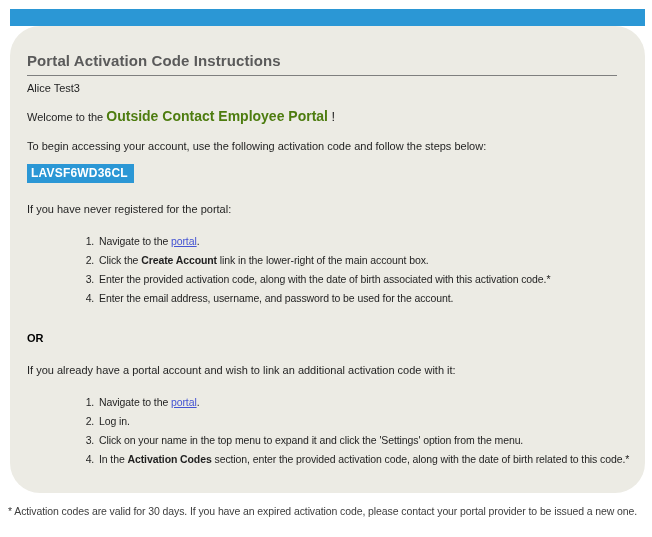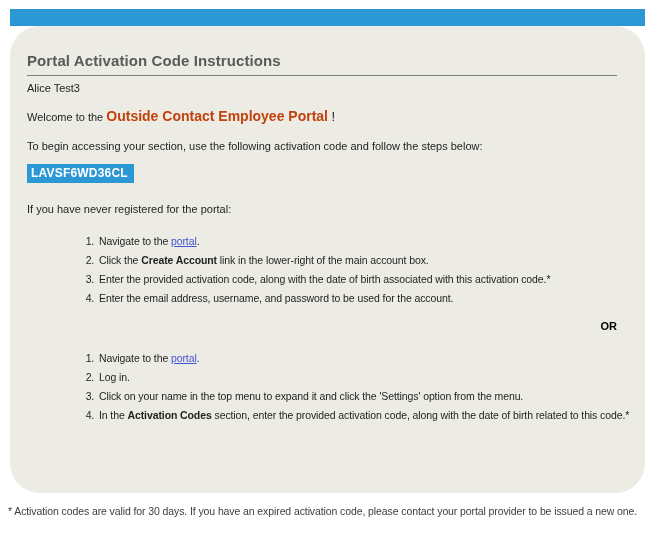--- a/index.html
+++ b/index.html
@@ -19,36 +19,36 @@
   }
   .page-title{
     font-size:15px;font-weight:bold;color:#5a5a5a;margin:0;
     letter-spacing:0.1px;
   }
   .title-rule{
     border:none;border-top:1px solid #7f7f7f;margin:6px 0 0 0;width:590px;
   }
   .greeting{margin-top:6px;font-size:11px;}
   .welcome{margin-top:14px;font-size:11px;}
-  .welcome .portal-name{font-size:14px;font-weight:bold;color:#c2410c;}
+  .welcome .portal-name{font-size:14px;font-weight:bold;color:#4d7c0f;}
   .welcome .excl{font-size:13px;}
   .intro{margin-top:16px;font-size:11px;}
   .activation-code{
     display:inline-block;margin-top:12px;background:var(--accent,#2B97D5);
     color:#ffffff;font-weight:bold;font-size:12px;padding:2px 6px 3px 4px;
     letter-spacing:0.2px;
   }
   .lead{margin-top:20px;font-size:11px;}
   ol.steps{
     margin:20px 0 0 0;padding-left:38px;font-size:10.5px;
     letter-spacing:-0.1px;
   }
   ol.steps li{margin-bottom:7px;white-space:nowrap;padding-left:2px;margin-left:32px;}
   .or-label{
-    margin-top:16px;text-align:right;font-weight:bold;font-size:11px;
+    margin-top:28px;text-align:left;font-weight:bold;font-size:11px;
     color:#000;width:590px;
   }
   .link{color:var(--link,#4453D3);text-decoration:underline;cursor:pointer;}
   .b{font-weight:bold;}
   .footnote{
     position:absolute;left:8px;top:505px;font-size:10.5px;color:#3d3d3d;
     white-space:nowrap;letter-spacing:-0.1px;
   }
 </style>
 </head>
@@ -58,35 +58,36 @@
 
 <div class="panel">
 
   <h1 class="page-title">Portal Activation Code Instructions</h1>
   <hr class="title-rule">
 
   <div class="greeting">Alice Test3</div>
 
   <div class="welcome"><span>Welcome to the </span><span class="portal-name">Outside Contact Employee Portal</span><span class="excl"> !</span></div>
 
-  <div class="intro">To begin accessing your section, use the following activation code and follow the steps below:</div>
+  <div class="intro">To begin accessing your account, use the following activation code and follow the steps below:</div>
 
   <div><span class="activation-code">LAVSF6WD36CL</span></div>
 
   <div class="lead">If you have never registered for the portal:</div>
 
   <ol class="steps">
       <li><span>Navigate to the </span><span class="link">portal</span><span>.</span></li>
       <li><span>Click the </span><span class="b">Create Account</span><span> link in the lower-right of the main account box.</span></li>
       <li><span>Enter the provided activation code, along with the date of birth associated with this activation code.*</span></li>
       <li><span>Enter the email address, username, and password to be used for the account.</span></li>
     </ol>
 
   <div class="or-label">OR</div>
 
+  <div class="lead">If you already have a portal account and wish to link an additional activation code with it:</div>
 
   <ol class="steps">
       <li><span>Navigate to the </span><span class="link">portal</span><span>.</span></li>
       <li><span>Log in.</span></li>
       <li><span>Click on your name in the top menu to expand it and click the 'Settings' option from the menu.</span></li>
       <li><span>In the </span><span class="b">Activation Codes</span><span> section, enter the provided activation code, along with the date of birth related to this code.*</span></li>
     </ol>
 
 </div>
 

